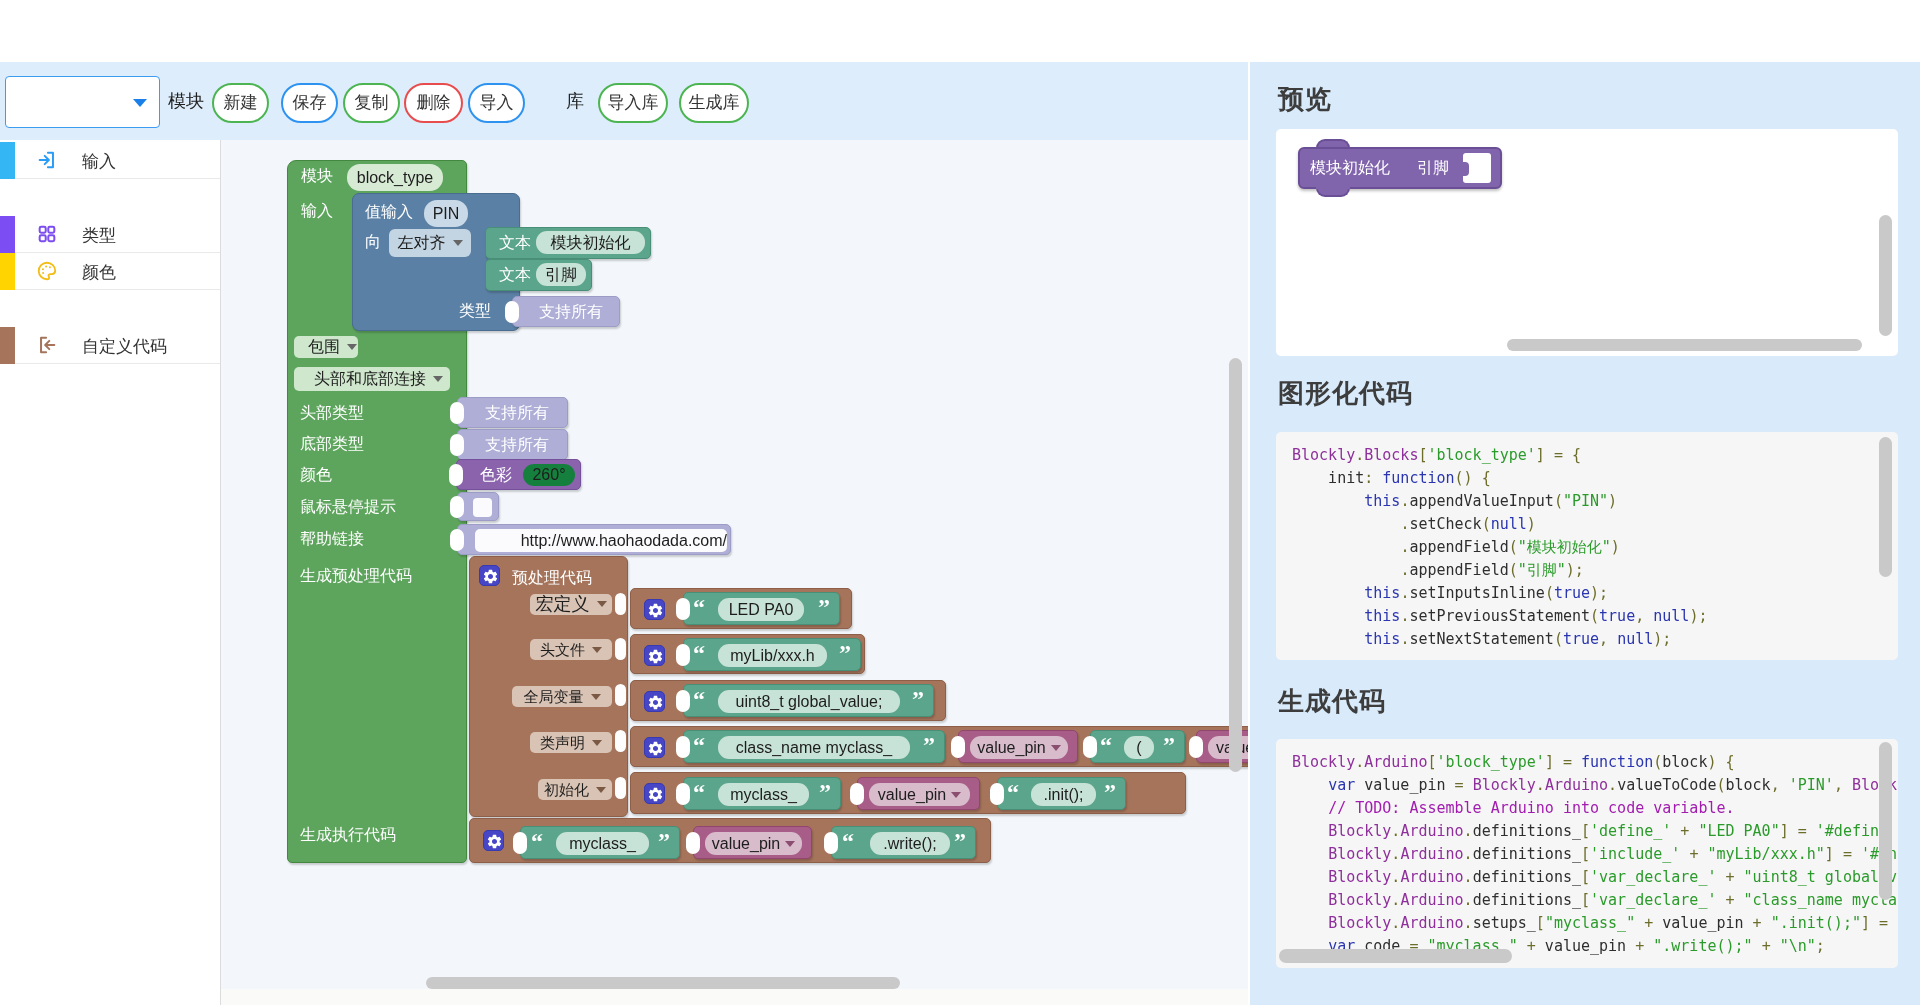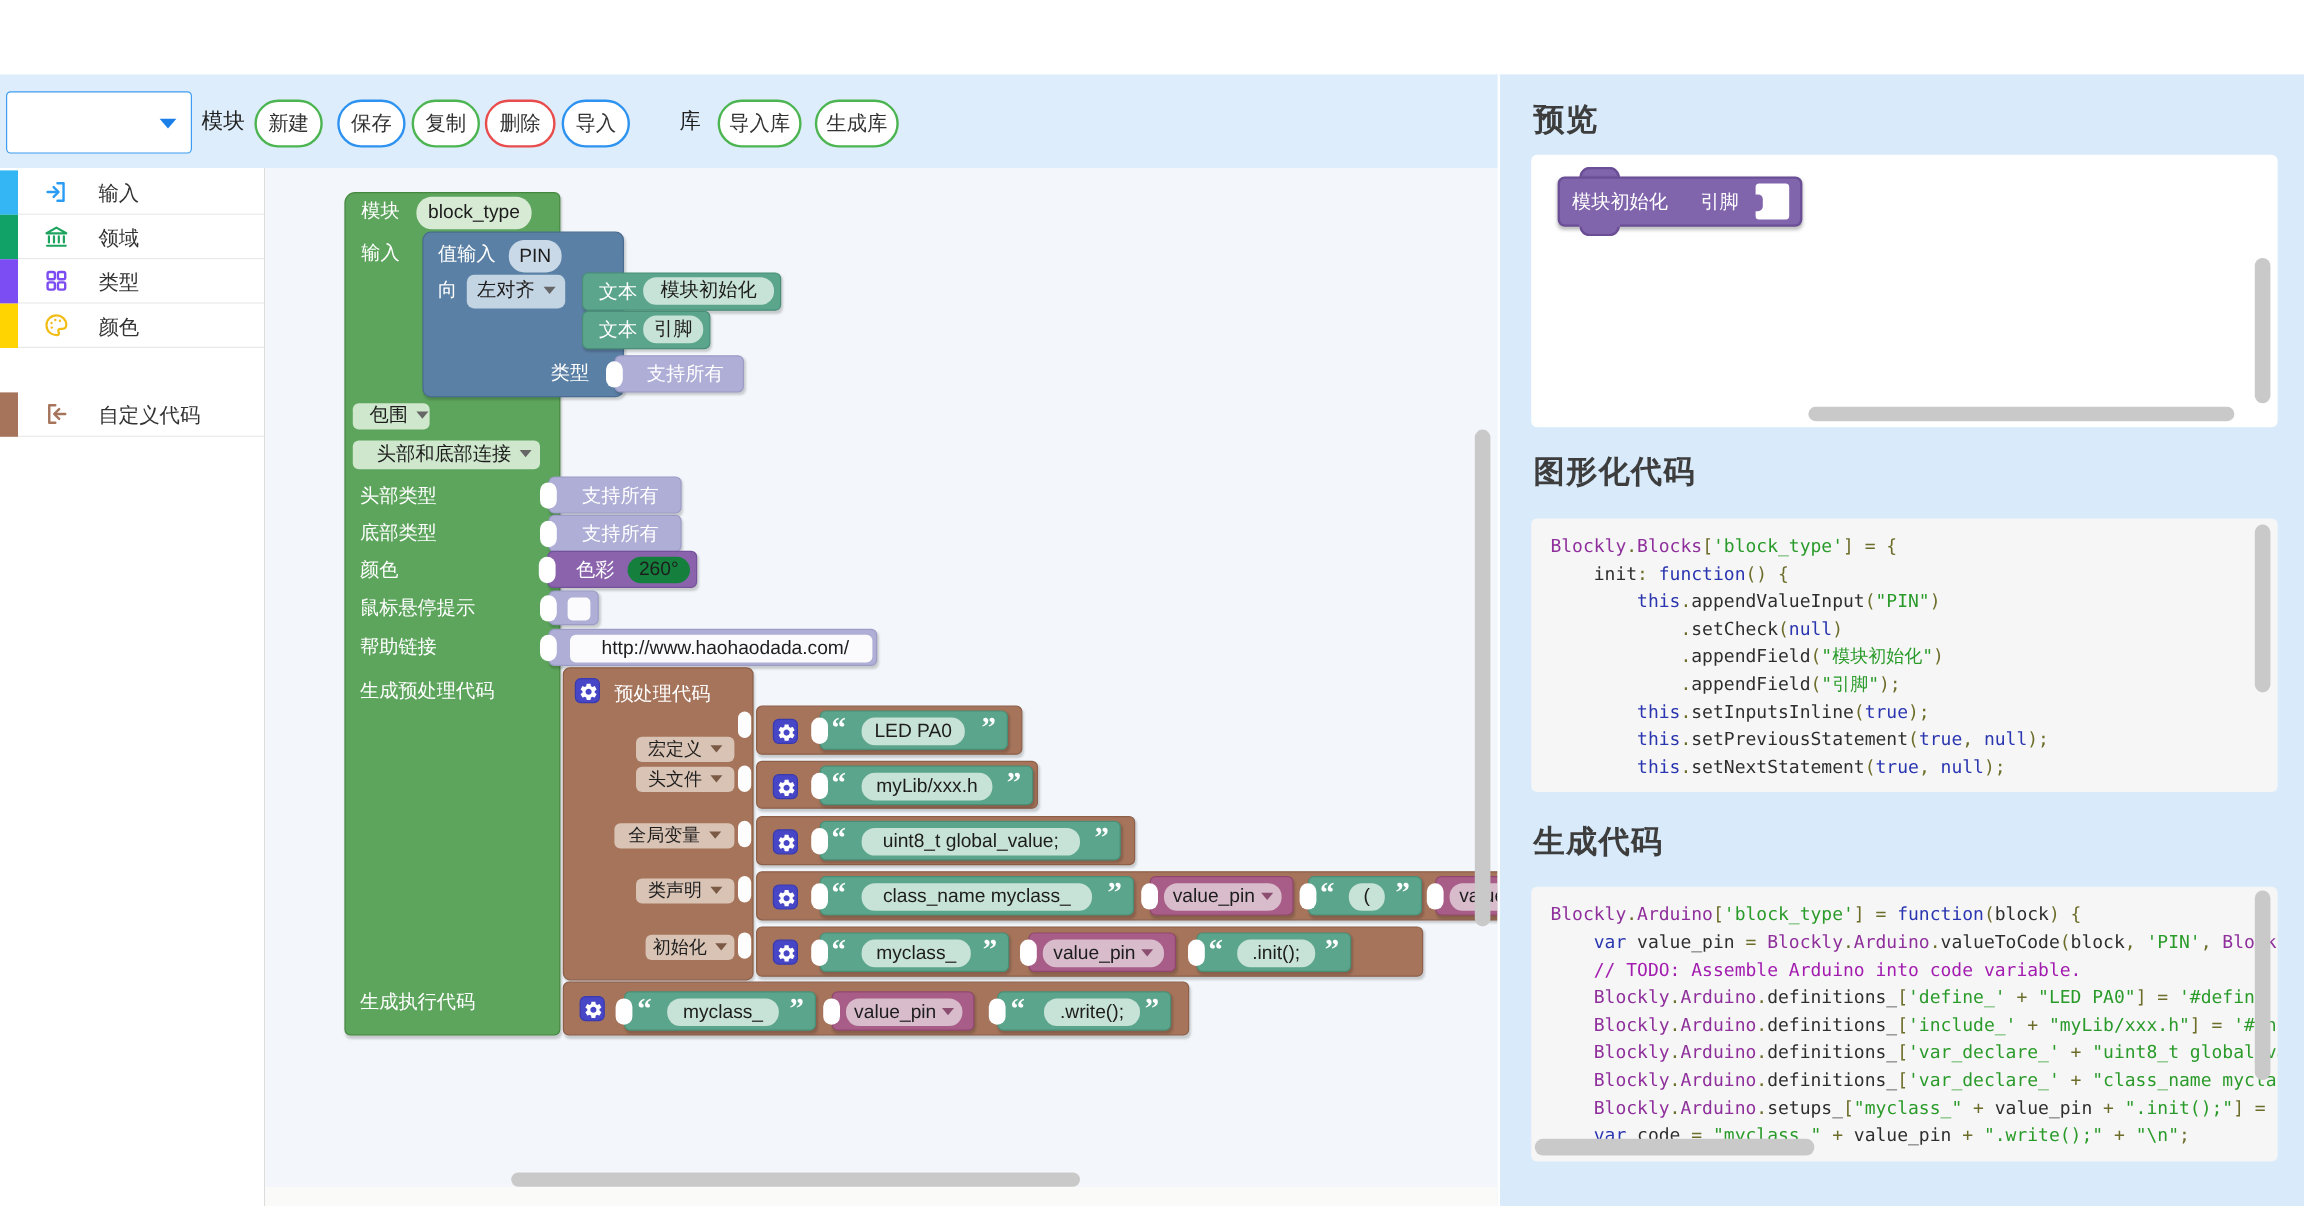--- a/index.html
+++ b/index.html
@@ -133,32 +133,20 @@
       <span class="sicon">
         <svg width="22" height="22" viewBox="0 0 24 24" fill="none" stroke="#2b9cf3" stroke-width="2.2" stroke-linecap="round" stroke-linejoin="round">
             <path d="M13 4h5.5v16H13"></path>
             <path d="M4 12h9"></path>
             <path d="M9.5 7.5 14 12l-4.5 4.5"></path>
           </svg>
       </span>
       <span class="stext">输入</span>
       <span class="divider"></span>
     </div>
-    <div class="side-item" style="top:39px">
-      <span class="bar" style="background: rgb(16, 162, 102);"></span>
-      <span class="sicon">
-        <svg width="22" height="22" viewBox="0 0 24 24" fill="none" stroke="#1ea45e" stroke-width="2" stroke-linecap="round" stroke-linejoin="round">
-            <path d="M3 9.2 12 4l9 5.2z"></path>
-            <path d="M5.2 12v5.5M9.8 12v5.5M14.2 12v5.5M18.8 12v5.5"></path>
-            <path d="M3.5 20.5h17"></path>
-          </svg>
-      </span>
-      <span class="stext">领域</span>
-      <span class="divider"></span>
-    </div>
     <div class="side-item" style="top:76px">
       <span class="bar" style="background: rgb(124, 77, 242);"></span>
       <span class="sicon">
         <svg width="22" height="22" viewBox="0 0 24 24" fill="none" stroke="#7c4df0" stroke-width="2.2" stroke-linejoin="round">
             <rect x="4" y="4" width="6.6" height="6.6" rx="1.6"></rect>
             <rect x="13.4" y="4" width="6.6" height="6.6" rx="1.6"></rect>
             <rect x="4" y="13.4" width="6.6" height="6.6" rx="1.6"></rect>
             <rect x="13.4" y="13.4" width="6.6" height="6.6" rx="1.6"></rect>
           </svg>
       </span>
@@ -240,33 +228,33 @@
       <div class="fld f-purple" style="left:66px;top:4px;width:52px;height:22px;line-height:22px;border-radius:11px">260°</div>
     </div>
 
     <span class="wlbl" style="left:79px;top:357px">鼠标悬停提示</span>
     <div class="blk c-lilac shadow vnotch" style="left:236px;top:352px;width:42px;height:29px;border-radius:5px">
       <div class="fld f-white" style="left:15px;top:5px;width:19px;height:19px;border-radius:4px"></div>
     </div>
 
     <span class="wlbl" style="left:79px;top:389px">帮助链接</span>
     <div class="blk c-lilac shadow vnotch" style="left:236px;top:384px;width:274px;height:31px;border-radius:5px">
-      <div class="fld f-white" style="left:17px;top:4px;width:252px;height:23px;line-height:23px;border-radius:5px;text-align:center;padding-left:7px">http://www.haohaodada.com/</div>
+      <div class="fld f-white" style="left:17px;top:4px;width:252px;height:23px;line-height:23px;border-radius:5px;text-align:right;padding-left:7px">http://www.haohaodada.com/</div>
     </div>
 
     <span class="wlbl" style="left:79px;top:426px">生成预处理代码</span>
     <div class="blk c-brown shadow" style="left:248px;top:416px;width:159px;height:261px;border-radius:6px"></div>
     <div class="gear" style="left:258px;top:425px">
       <svg width="17" height="17" viewBox="0 0 24 24">
           <path fill="#fff" d="M19.14 12.94c.04-.3.06-.61.06-.94s-.02-.64-.07-.94l2.03-1.58c.18-.14.23-.41.12-.61l-1.92-3.32c-.12-.22-.37-.29-.59-.22l-2.39.96c-.5-.38-1.03-.7-1.62-.94l-.36-2.54c-.04-.24-.24-.41-.48-.41h-3.84c-.24 0-.43.17-.47.41l-.36 2.54c-.59.24-1.13.57-1.62.94l-2.39-.96c-.22-.08-.47 0-.59.22L2.74 8.87c-.12.21-.07.47.12.61l2.03 1.58c-.05.3-.09.63-.09.94s.02.64.07.94l-2.03 1.58c-.18.14-.23.41-.12.61l1.92 3.32c.12.22.37.29.59.22l2.39-.96c.5.38 1.03.7 1.62.94l.36 2.54c.05.24.24.41.48.41h3.84c.24 0 .44-.17.47-.41l.36-2.54c.59-.24 1.13-.56 1.62-.94l2.39.96c.22.08.47 0 .59-.22l1.92-3.32c.12-.22.07-.47-.12-.61l-2.01-1.58zM12 15.6c-1.98 0-3.6-1.62-3.6-3.6s1.62-3.6 3.6-3.6 3.6 1.62 3.6 3.6-1.62 3.6-3.6 3.6z"></path>
         </svg>
     </div>
     <span class="wlbl" style="left:291px;top:428px">预处理代码</span>
 
-    <div class="fld f-tan" style="left:309px;top:474px;width:82px;height:21px;line-height:21px;border-radius:5px;font-size:15px"><span>宏定义</span><span class="ddcaret" style="border-top-color:#7a5a45"></span></div>
+    <div class="fld f-tan" style="left:309px;top:454px;width:82px;height:21px;line-height:21px;border-radius:5px;font-size:18px"><span>宏定义</span><span class="ddcaret" style="border-top-color:#7a5a45"></span></div>
     <div class="wsock" style="left:394px;top:453px"></div>
     <div class="blk c-brown shadow" style="left:409px;top:448px;width:222px;height:41px;border-radius:5px"></div>
     <div class="gear" style="left:423px;top:459px">
         <svg width="17" height="17" viewBox="0 0 24 24">
           <path fill="#fff" d="M19.14 12.94c.04-.3.06-.61.06-.94s-.02-.64-.07-.94l2.03-1.58c.18-.14.23-.41.12-.61l-1.92-3.32c-.12-.22-.37-.29-.59-.22l-2.39.96c-.5-.38-1.03-.7-1.62-.94l-.36-2.54c-.04-.24-.24-.41-.48-.41h-3.84c-.24 0-.43.17-.47.41l-.36 2.54c-.59.24-1.13.57-1.62.94l-2.39-.96c-.22-.08-.47 0-.59.22L2.74 8.87c-.12.21-.07.47.12.61l2.03 1.58c-.05.3-.09.63-.09.94s.02.64.07.94l-2.03 1.58c-.18.14-.23.41-.12.61l1.92 3.32c.12.22.37.29.59.22l2.39-.96c.5.38 1.03.7 1.62.94l.36 2.54c.05.24.24.41.48.41h3.84c.24 0 .44-.17.47-.41l.36-2.54c.59-.24 1.13-.56 1.62-.94l2.39.96c.22.08.47 0 .59-.22l1.92-3.32c.12-.22.07-.47-.12-.61l-2.01-1.58zM12 15.6c-1.98 0-3.6-1.62-3.6-3.6s1.62-3.6 3.6-3.6 3.6 1.62 3.6 3.6-1.62 3.6-3.6 3.6z"></path>
         </svg>
       </div>
     <div class="blk c-teal shadow vnotch" style="left:462px;top:452px;width:157px;height:33px;border-radius:5px">
       <span class="quote" style="left:9px;top:2px">“</span>
       <div class="fld f-teal" style="left:34px;top:5px;width:86px;height:23px;line-height:23px;border-radius:11px">LED PA0</div>

